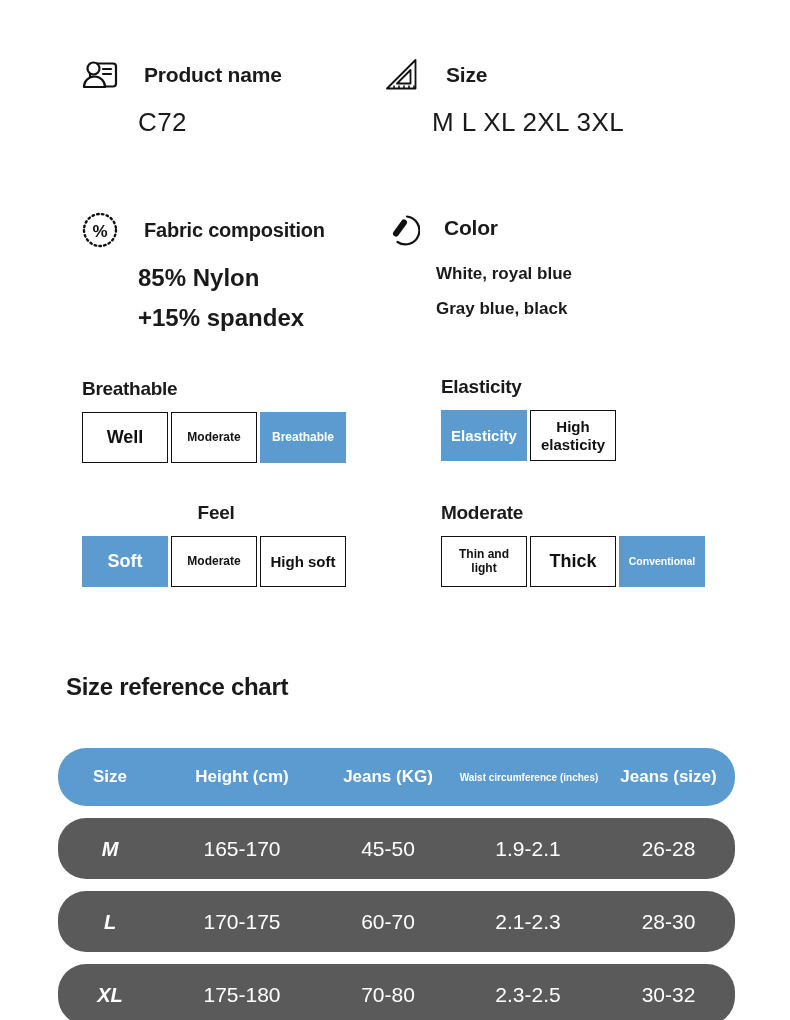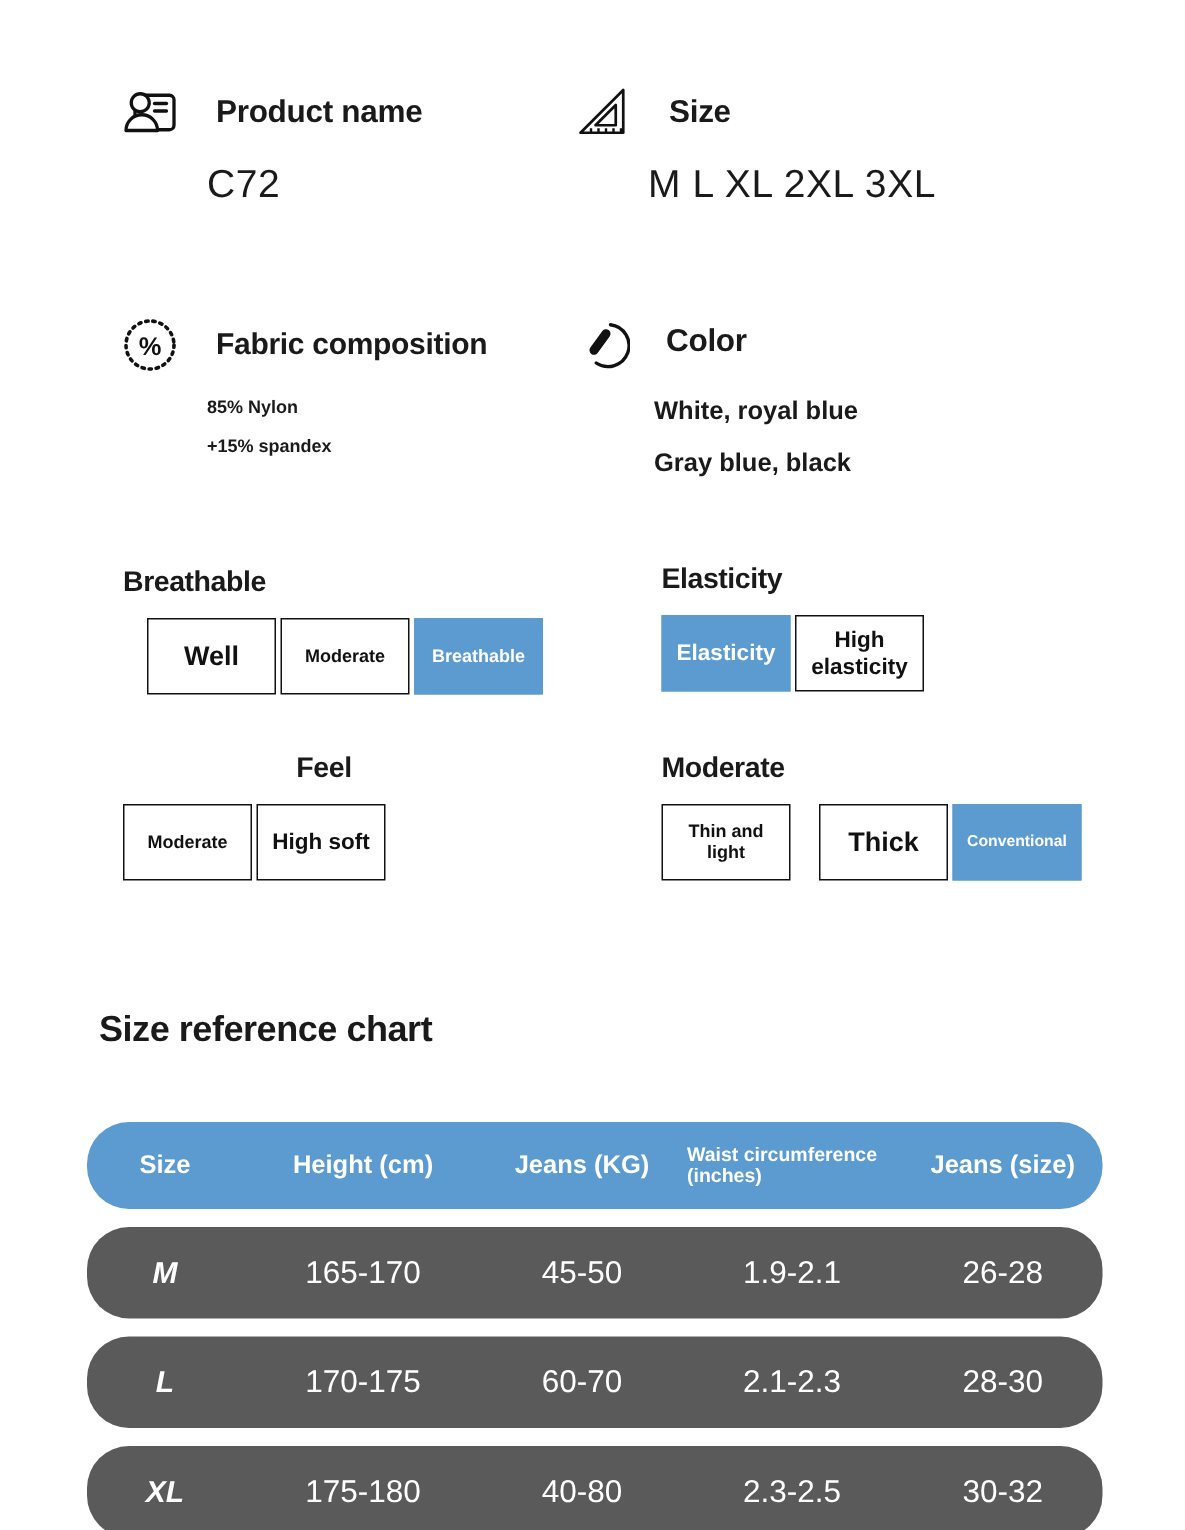--- a/index.html
+++ b/index.html
@@ -39,21 +39,21 @@
     white-space: nowrap;
   }
   .title-lg { font-size: 21px; }
   .title-md { font-size: 20px; }
 
   .feature-value {
     font-weight: normal;
     white-space: nowrap;
   }
   .val-xl { font-size: 26px; letter-spacing: 0.4px; }
-  .val-bold { font-size: 12px; font-weight: bold; }
+  .val-bold { font-size: 24px; font-weight: bold; }
   .val-md { font-size: 17px; font-weight: bold; }
 
   
   .attr-group { position: absolute; }
   .attr-label {
     font-size: 19px;
     font-weight: bold;
     letter-spacing: -0.3px;
     margin-bottom: 12px;
   }
@@ -72,21 +72,21 @@
     font-weight: bold;
     padding: 2px 3px;
     background: #ffffff;
     color: #111111;
   }
   .opt.sel {
     background: #5B9BD0;
     border-color: #5B9BD0;
     color: #ffffff;
   }
-  .fs-lg { font-size: 18px; margin-left: 16px; }
+  .fs-lg { font-size: 18px; }
   .fs-md { font-size: 15px; }
   .fs-sm { font-size: 12px; }
   .fs-xs { font-size: 10.5px; }
 
   
   .chart-title {
     position: absolute;
     left: 66px;
     top: 673px;
     font-size: 24px;
@@ -121,21 +121,21 @@
     padding: 0 2px;
     line-height: 1.1;
   }
   .c0 { width: 104px; }
   .c1 { width: 160px; }
   .c2 { width: 132px; }
   .c3 { width: 148px; }
   .c4 { width: 133px; }
 
   .head .tcell { font-weight: bold; font-size: 17px; }
-  .head .c3 { font-size: 13px; text-align: left; padding-left: 4px; }
+  .head .c3 { font-size: 10px; text-align: center; padding-left: 4px; }
   .body .tcell { font-size: 21px; font-weight: normal; }
   .body .c0 { font-size: 20px; font-style: italic; font-weight: bold; }
 </style>
 </head>
 <body>
 
 <div class="page">
 
   <div class="abs" style="left:80px; top:55px;">
     <div class="feature-head">
@@ -212,20 +212,21 @@
     <div class="attr-label">Elasticity</div>
     <div class="opt-row">
       <div class="opt sel fs-md">Elasticity</div>
       <div class="opt fs-md">High elasticity</div>
     </div>
   </div>
 
   <div class="attr-group" style="left:82px; top:502px;">
     <div class="attr-label center">Feel</div>
     <div class="opt-row">
+      <div class="opt sel fs-lg">Soft</div>
       <div class="opt fs-sm">Moderate</div>
       <div class="opt fs-md">High soft</div>
     </div>
   </div>
 
   <div class="attr-group" style="left:441px; top:502px;">
     <div class="attr-label">Moderate</div>
     <div class="opt-row">
       <div class="opt fs-sm">Thin and light</div>
       <div class="opt fs-lg">Thick</div>
@@ -257,20 +258,20 @@
       <div class="tcell c0">L</div>
       <div class="tcell c1">170-175</div>
       <div class="tcell c2">60-70</div>
       <div class="tcell c3">2.1-2.3</div>
       <div class="tcell c4">28-30</div>
     </div>
 
     <div class="trow body">
       <div class="tcell c0">XL</div>
       <div class="tcell c1">175-180</div>
-      <div class="tcell c2">40-80</div>
+      <div class="tcell c2">70-80</div>
       <div class="tcell c3">2.3-2.5</div>
       <div class="tcell c4">30-32</div>
     </div>
 
   </div>
 
 </div>
 
 </body></html>

